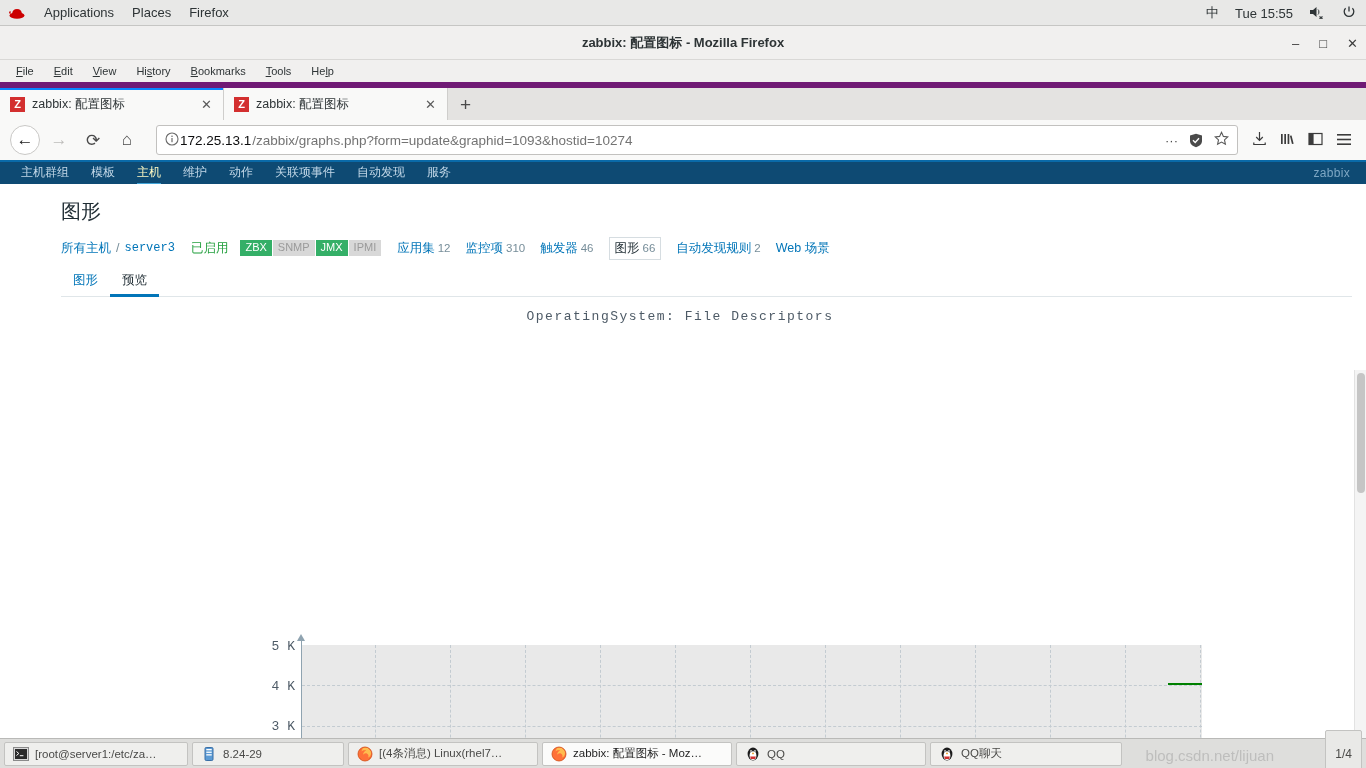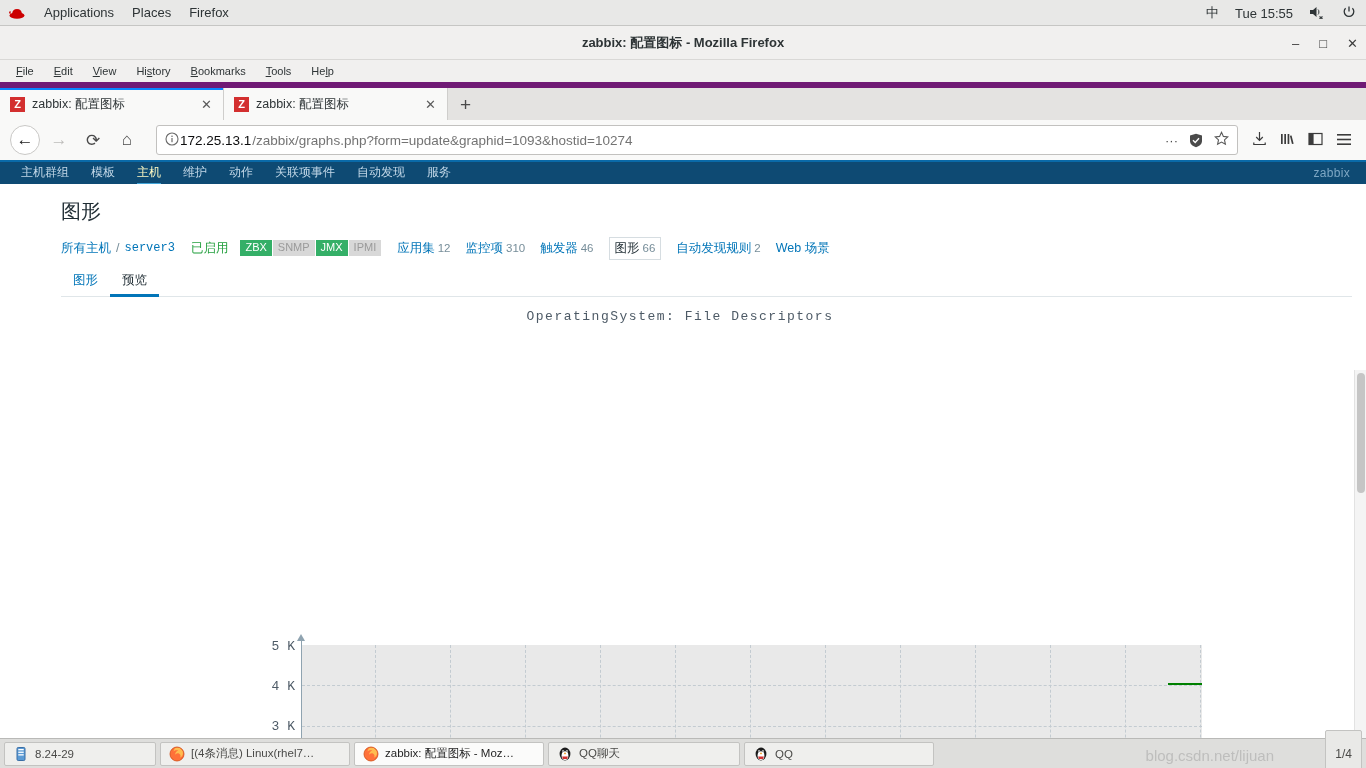--- a/index.html
+++ b/index.html
@@ -481,20 +481,31 @@
     </div>
 
   </div>
 
   <div class="pg-scrollbar">
     <div class="pg-thumb"></div>
   </div>
 </div>
 
 <div class="taskbar">
+  <div class="task" style="width:184px">
+    <span class="ticon">
+      <svg width="16" height="16" viewBox="0 0 16 16">
+        <rect x="0.5" y="1.5" width="15" height="13" fill="#d9d9d9" stroke="#8a8a8a"></rect>
+        <rect x="2" y="3" width="12" height="10" fill="#2b2b2b"></rect>
+        <path d="M3.5 5.5 5.8 7.5 3.5 9.5" stroke="#fff" stroke-width="1" fill="none"></path>
+        <rect x="6.8" y="9.2" width="3.6" height="1" fill="#fff"></rect>
+      </svg>
+    </span>
+    <span class="tlabel">[root@server1:/etc/za…</span>
+  </div>
   <div class="task" style="width:152px">
     <span class="ticon">
       <svg width="16" height="16" viewBox="0 0 16 16">
         <rect x="4" y="1.5" width="8" height="13" rx="1.2" fill="#5b9bd5" stroke="#3a6ea5"></rect>
         <rect x="5.3" y="3" width="5.4" height="1.3" fill="#fff"></rect>
         <rect x="5.3" y="5.6" width="5.4" height="1.3" fill="#fff"></rect>
         <rect x="5.3" y="8.2" width="5.4" height="1.3" fill="#fff"></rect>
       </svg>
     </span>
     <span class="tlabel">8.24-29</span>
@@ -511,46 +522,46 @@
   </div>
   <div class="task active" style="width:190px">
     <span class="ticon">
       <svg width="16" height="16" viewBox="0 0 16 16">
         <circle cx="8" cy="8" r="7" fill="#ff7139"></circle>
         <path d="M8 1.6c3.4 0 6 2.5 6 5.6 0 2.3-1.3 3.6-3 4.3 1-1.3.6-3-.8-3.8-1.6-.9-3.6-.2-4 1.5-.3-2 1-4 3-4.7-1.6-.6-3.6-.2-4.7 1C5 3.1 6.4 1.6 8 1.6z" fill="#ffbd4f"></path>
         <circle cx="8" cy="8" r="7" fill="none" stroke="#d14b12" stroke-width=".8"></circle>
       </svg>
     </span>
     <span class="tlabel">zabbix: 配置图标 - Moz…</span>
+  </div>
+  <div class="task" style="width:190px">
+    <span class="ticon">
+      <svg width="16" height="16" viewBox="0 0 16 16">
+        <ellipse cx="8" cy="8" rx="5.4" ry="6.4" fill="#1c1c1c"></ellipse>
+        <ellipse cx="8" cy="9.6" rx="3.4" ry="4.4" fill="#fff"></ellipse>
+        <circle cx="6.2" cy="5" r="1" fill="#fff"></circle>
+          <circle cx="9.8" cy="5" r="1" fill="#fff"></circle>
+        <circle cx="6.3" cy="5.1" r=".5" fill="#000"></circle>
+          <circle cx="9.7" cy="5.1" r=".5" fill="#000"></circle>
+        <path d="M8 6.2 9.2 7.4 8 8.4 6.8 7.4z" fill="#f0a030"></path>
+        <path d="M5.2 10.5h5.6l-.6 2.6H5.8z" fill="#d32f2f"></path>
+      </svg>
+    </span>
+    <span class="tlabel">QQ</span>
   </div>
   <div class="task" style="width:192px">
     <span class="ticon">
       <svg width="16" height="16" viewBox="0 0 16 16">
         <ellipse cx="8" cy="8" rx="5.4" ry="6.4" fill="#1c1c1c"></ellipse>
         <ellipse cx="8" cy="9.6" rx="3.4" ry="4.4" fill="#fff"></ellipse>
         <circle cx="6.2" cy="5" r="1" fill="#fff"></circle>
           <circle cx="9.8" cy="5" r="1" fill="#fff"></circle>
         <circle cx="6.3" cy="5.1" r=".5" fill="#000"></circle>
           <circle cx="9.7" cy="5.1" r=".5" fill="#000"></circle>
         <path d="M8 6.2 9.2 7.4 8 8.4 6.8 7.4z" fill="#f0a030"></path>
         <path d="M5.2 10.5h5.6l-.6 2.6H5.8z" fill="#d32f2f"></path>
       </svg>
     </span>
     <span class="tlabel">QQ聊天</span>
   </div>
-  <div class="task" style="width:190px">
-    <span class="ticon">
-      <svg width="16" height="16" viewBox="0 0 16 16">
-        <ellipse cx="8" cy="8" rx="5.4" ry="6.4" fill="#1c1c1c"></ellipse>
-        <ellipse cx="8" cy="9.6" rx="3.4" ry="4.4" fill="#fff"></ellipse>
-        <circle cx="6.2" cy="5" r="1" fill="#fff"></circle>
-          <circle cx="9.8" cy="5" r="1" fill="#fff"></circle>
-        <circle cx="6.3" cy="5.1" r=".5" fill="#000"></circle>
-          <circle cx="9.7" cy="5.1" r=".5" fill="#000"></circle>
-        <path d="M8 6.2 9.2 7.4 8 8.4 6.8 7.4z" fill="#f0a030"></path>
-        <path d="M5.2 10.5h5.6l-.6 2.6H5.8z" fill="#d32f2f"></path>
-      </svg>
-    </span>
-    <span class="tlabel">QQ</span>
-  </div>
   <div class="wsind">1/4</div>
 </div>
 <div class="watermark">blog.csdn.net/lijuan</div>
 
 </body></html>

